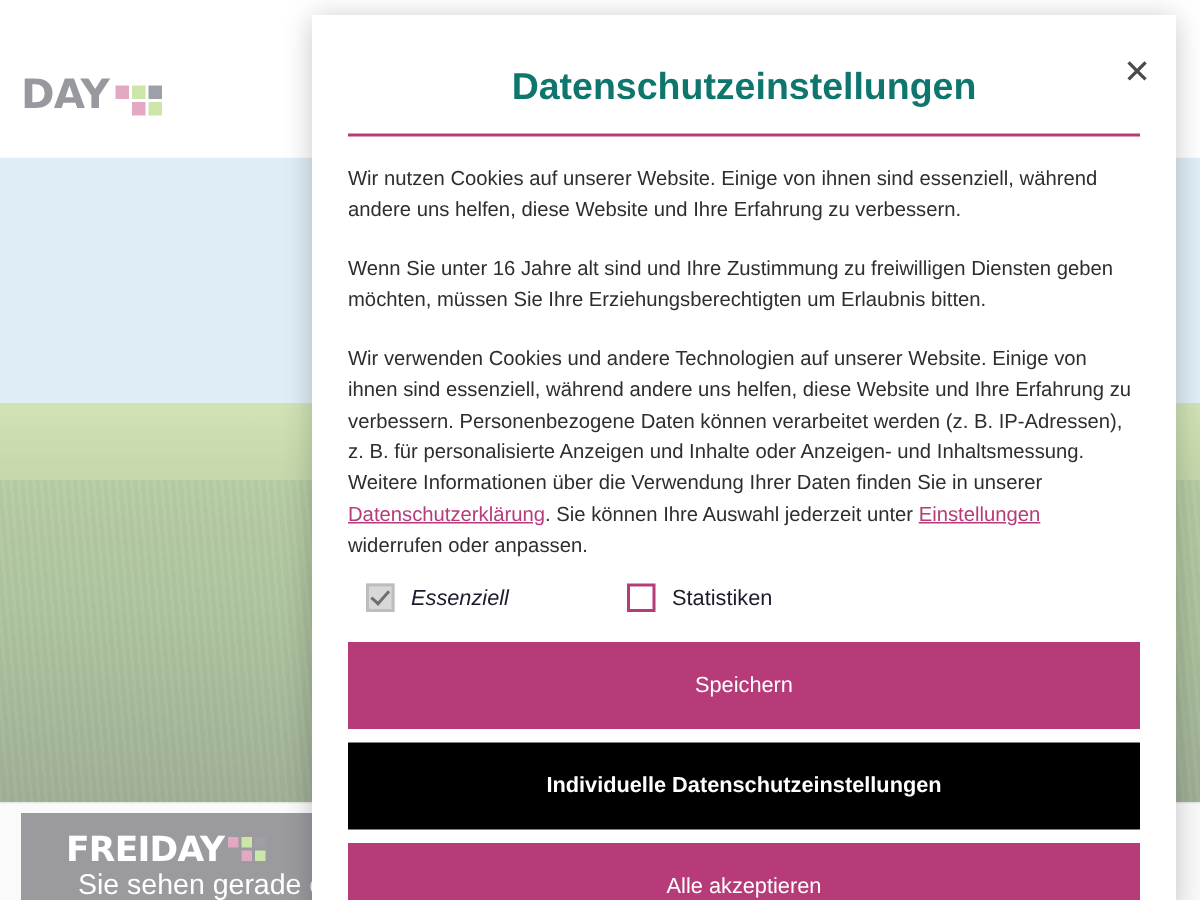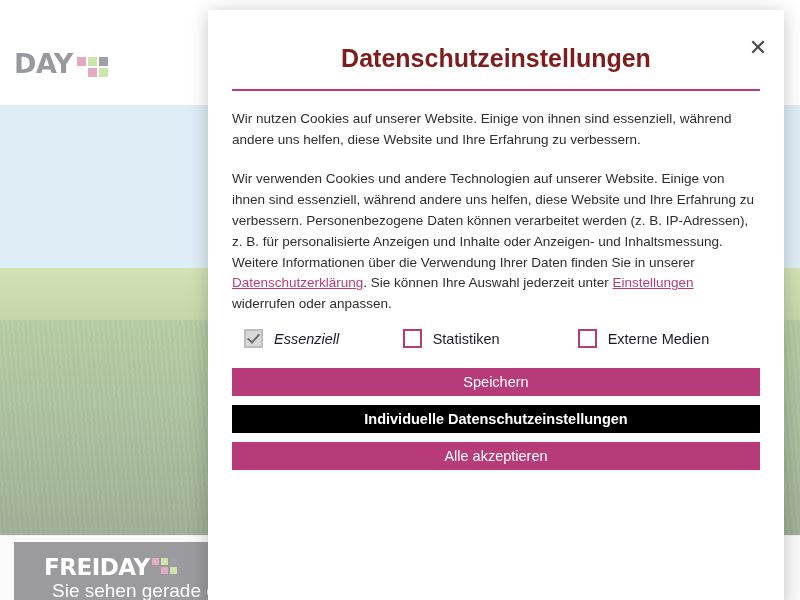--- a/index.html
+++ b/index.html
@@ -177,21 +177,21 @@
     line-height: 22px;
     cursor: pointer;
     padding: 0;
   }
   .modal-title {
     margin: 0;
     padding: 34px 0 16px 0;
     text-align: center;
     font-size: 25px;
     font-weight: bold;
-    color: #7f1d1d;
+    color: #0f766e;
   }
   .title-rule {
     height: 2px;
     background: #b73b78;
     margin: 0 0 18px 0;
   }
   .modal-para {
     margin: 12px 0 18px 0;
     font-size: 13.5px;
     line-height: 1.55;
@@ -246,21 +246,21 @@
     transform: rotate(42deg);
   }
 
   .btn {
     display: block;
     width: 100%;
     border: none;
     font-size: 14.5px;
     font-weight: normal;
     color: #ffffff;
-    padding: 6px 0;
+    padding: 21px 0;
     margin-bottom: 9px;
     cursor: pointer;
     text-align: center;
     font-family: "Liberation Sans", sans-serif;
   }
   .btn-save    { background: #b73b78; }
   .btn-accept  { background: #b73b78; }
   .btn-individual { background: #000000; font-weight: bold; }
 
   .modal-links {
@@ -311,36 +311,33 @@
 
 <div id="overlay"></div>
 
 <div id="cookie-modal">
   <button class="modal-close">✕</button>
 
   <h1 class="modal-title">Datenschutzeinstellungen</h1>
   <div class="title-rule"></div>
 
   <p class="modal-para">Wir nutzen Cookies auf unserer Website. Einige von ihnen sind essenziell, während andere uns helfen, diese Website und Ihre Erfahrung zu verbessern.</p>
+  <p class="modal-para">Wenn Sie unter 16 Jahre alt sind und Ihre Zustimmung zu freiwilligen Diensten geben möchten, müssen Sie Ihre Erziehungsberechtigten um Erlaubnis bitten.</p>
 
   <p class="modal-para"><span>Wir verwenden Cookies und andere Technologien auf unserer Website. Einige von ihnen sind essenziell, während andere uns helfen, diese Website und Ihre Erfahrung zu verbessern. Personenbezogene Daten können verarbeitet werden (z. B. IP-Adressen), z. B. für personalisierte Anzeigen und Inhalte oder Anzeigen- und Inhaltsmessung. Weitere Informationen über die Verwendung Ihrer Daten finden Sie in unserer </span><a class="modal-link">Datenschutzerklärung</a><span>. Sie können Ihre Auswahl jederzeit unter </span><a class="modal-link">Einstellungen</a><span> widerrufen oder anpassen.</span></p>
 
   <div class="consent-row">
     <label class="consent-item essential">
       <span class="checkbox checked disabled"></span>
       <span>Essenziell</span>
     </label>
     <label class="consent-item stats">
       <span class="checkbox"></span>
       <span>Statistiken</span>
     </label>
-    <label class="consent-item media">
-      <span class="checkbox"></span>
-      <span>Externe Medien</span>
-    </label>
   </div>
 
   <button class="btn btn-save">Speichern</button>
   <button class="btn btn-individual">Individuelle Datenschutzeinstellungen</button>
   <button class="btn btn-accept">Alle akzeptieren</button>
 
   <div class="modal-links">
     
     
     

